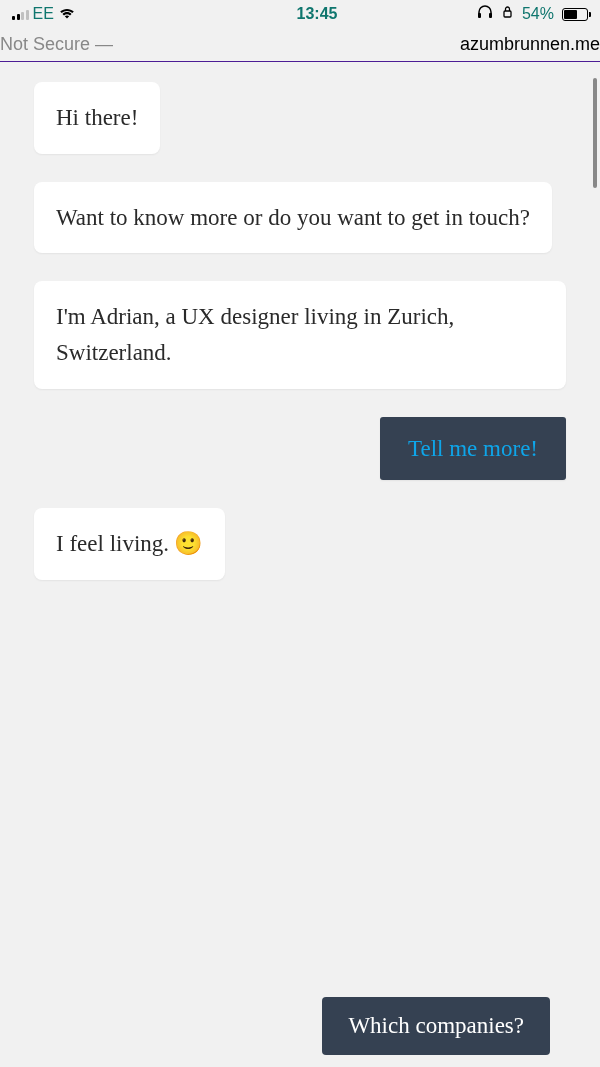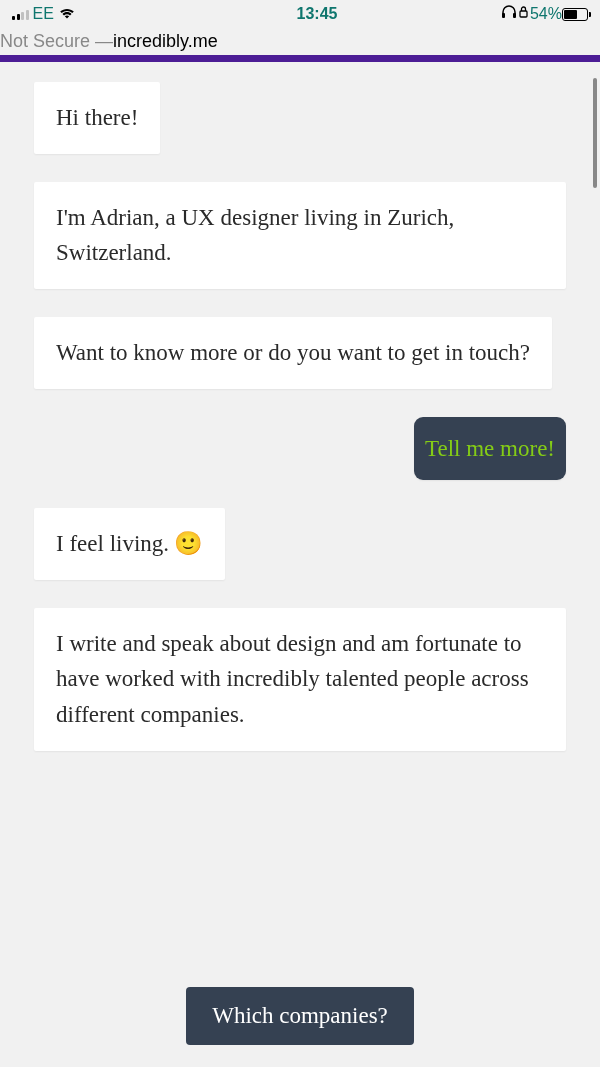--- a/index.html
+++ b/index.html
@@ -34,21 +34,21 @@
     .status-center {
       position: absolute;
       left: 50%;
       transform: translateX(-50%);
       font-weight: 700;
       margin-left: 17px;
     }
     .status-right {
       display: flex;
       align-items: center;
-      gap: 0;
+      gap: 8px;
     }
     .signal-bars {
       display: inline-flex;
       align-items: flex-end;
       gap: 1.5px;
       height: 12px;
     }
     .signal-bars span {
       width: 3px;
       background: #000;
@@ -82,73 +82,73 @@
       top: 1px;
       bottom: 1px;
       width: 54%;
       background: #000;
       border-radius: 1px;
     }
     .browser-bar {
       height: 34px;
       display: flex;
       align-items: center;
-      justify-content: flex-start;
+      justify-content: space-between;
       font-family: -apple-system, BlinkMacSystemFont, sans-serif;
       font-size: 18px;
       color: #888;
-      border-bottom: 7px solid #4c1d95;
+      border-bottom: 1px solid #4c1d95;
     }
     .browser-bar .domain {
       color: #000;
     }
     .chat-container {
       padding: 20px 34px;
       display: flex;
       flex-direction: column;
       gap: 28px;
     }
     .bubble {
       background: #fff;
       padding: 18px 22px;
       font-size: 23px;
       line-height: 1.55;
       color: #2a2a2a;
       box-shadow: 0 1px 2px rgba(0,0,0,0.06);
-      border-radius: 2px;
+      border-radius: 8px;
       max-width: 100%;
       align-self: flex-start;
     }
     .bubble.short {
       align-self: flex-start;
       width: auto;
     }
     .bubble.user {
       align-self: flex-end;
       background: #354152;
-      color: #84cc16;
-      padding: 14px 11px;
-      border-radius: 9px;
+      color: #0ea5e9;
+      padding: 14px 28px;
+      border-radius: 3px;
     }
     .scrollbar-indicator {
       position: absolute;
       right: 3px;
       top: 78px;
       width: 4px;
       height: 110px;
       background: #888;
       border-radius: 2px;
     }
     .bottom-actions {
       position: absolute;
-      bottom: 22px;
+      bottom: 12px;
       left: 0;
       right: 0;
       display: flex;
-      justify-content: center;
+      justify-content: flex-end;
       gap: 10px;
       padding: 0 50px;
     }
     .action-btn {
       background: #354152;
       color: #fff;
       font-family: Georgia, 'Times New Roman', serif;
       font-size: 23px;
       padding: 16px 26px;
       border: none;
@@ -191,29 +191,28 @@
     </span>
     <span>54%</span>
     <span class="battery-icon">
       <span class="battery-fill"></span>
     </span>
   </div>
 </div>
 
 <div class="browser-bar">
   <span>Not Secure — </span>
-  <span class="domain">incredibly.me</span>
+  <span class="domain">azumbrunnen.me</span>
 </div>
 
 <div class="chat-container">
   <div class="bubble short">Hi there!</div>
+  <div class="bubble">Want to know more or do you want to get in touch?</div>
   <div class="bubble">I'm Adrian, a UX designer living in Zurich, Switzerland.</div>
-  <div class="bubble">Want to know more or do you want to get in touch?</div>
   <div class="bubble user">Tell me more!</div>
   <div class="bubble short">I feel living. 🙂</div>
-  <div class="bubble">I write and speak about design and am fortunate to have worked with incredibly talented people across different companies.</div>
 </div>
 
 <div class="scrollbar-indicator"></div>
 
 <div class="bottom-actions">
   <button class="action-btn">Which companies?</button>
 </div>
 
 </body></html>

